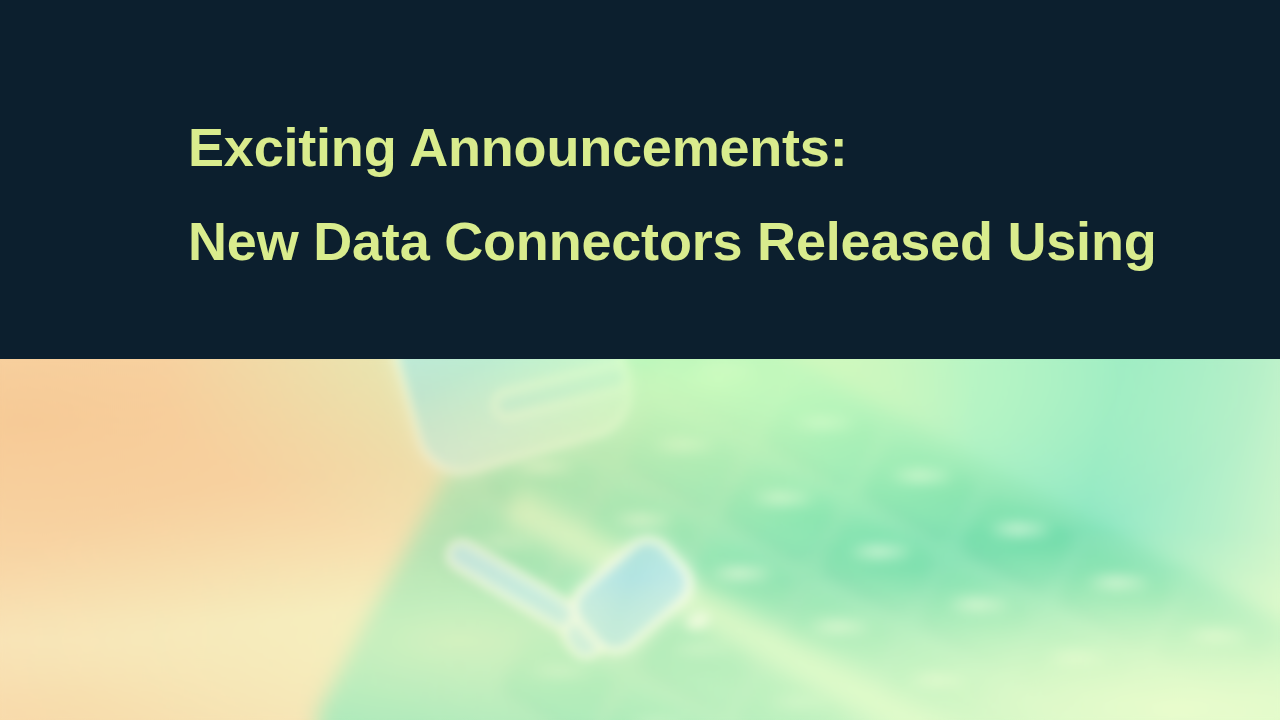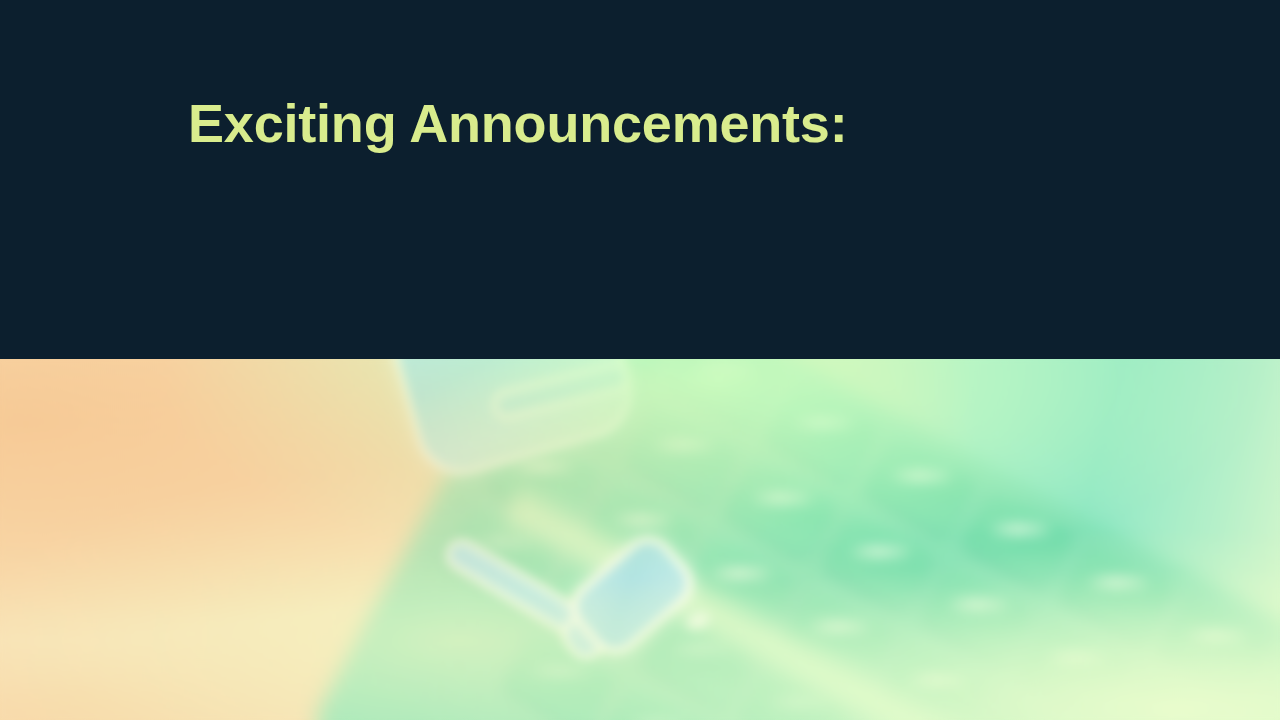--- a/index.html
+++ b/index.html
@@ -40,20 +40,21 @@
 
   .title-line {
     display: block;
     color: #d9ec8d;
     font-family: "Liberation Sans", sans-serif;
     font-weight: bold;
     font-size: 54px;
     line-height: 70px;
     letter-spacing: -0.2px;
     white-space: nowrap;
+    margin-top: 24px;
   }
 
   
   .photo {
     position: absolute;
     left: 0;
     top: 359px;
     width: 1280px;
     height: 361px;
     overflow: hidden;
@@ -284,20 +285,21 @@
   }
 </style>
 </head>
 <body>
 
 <div class="slide">
 
   <div class="header-band">
     <div class="title-block">
       <span class="title-line">Exciting Announcements:</span>
+      <span class="title-line">New Data Connectors Released Using</span>
     </div>
   </div>
 
   <div class="photo">
     <div class="photo-canvas">
 
       <div class="wash-base"></div>
 
       <div class="kbd-soft-blur">
         <div class="kbd-slab"></div>

